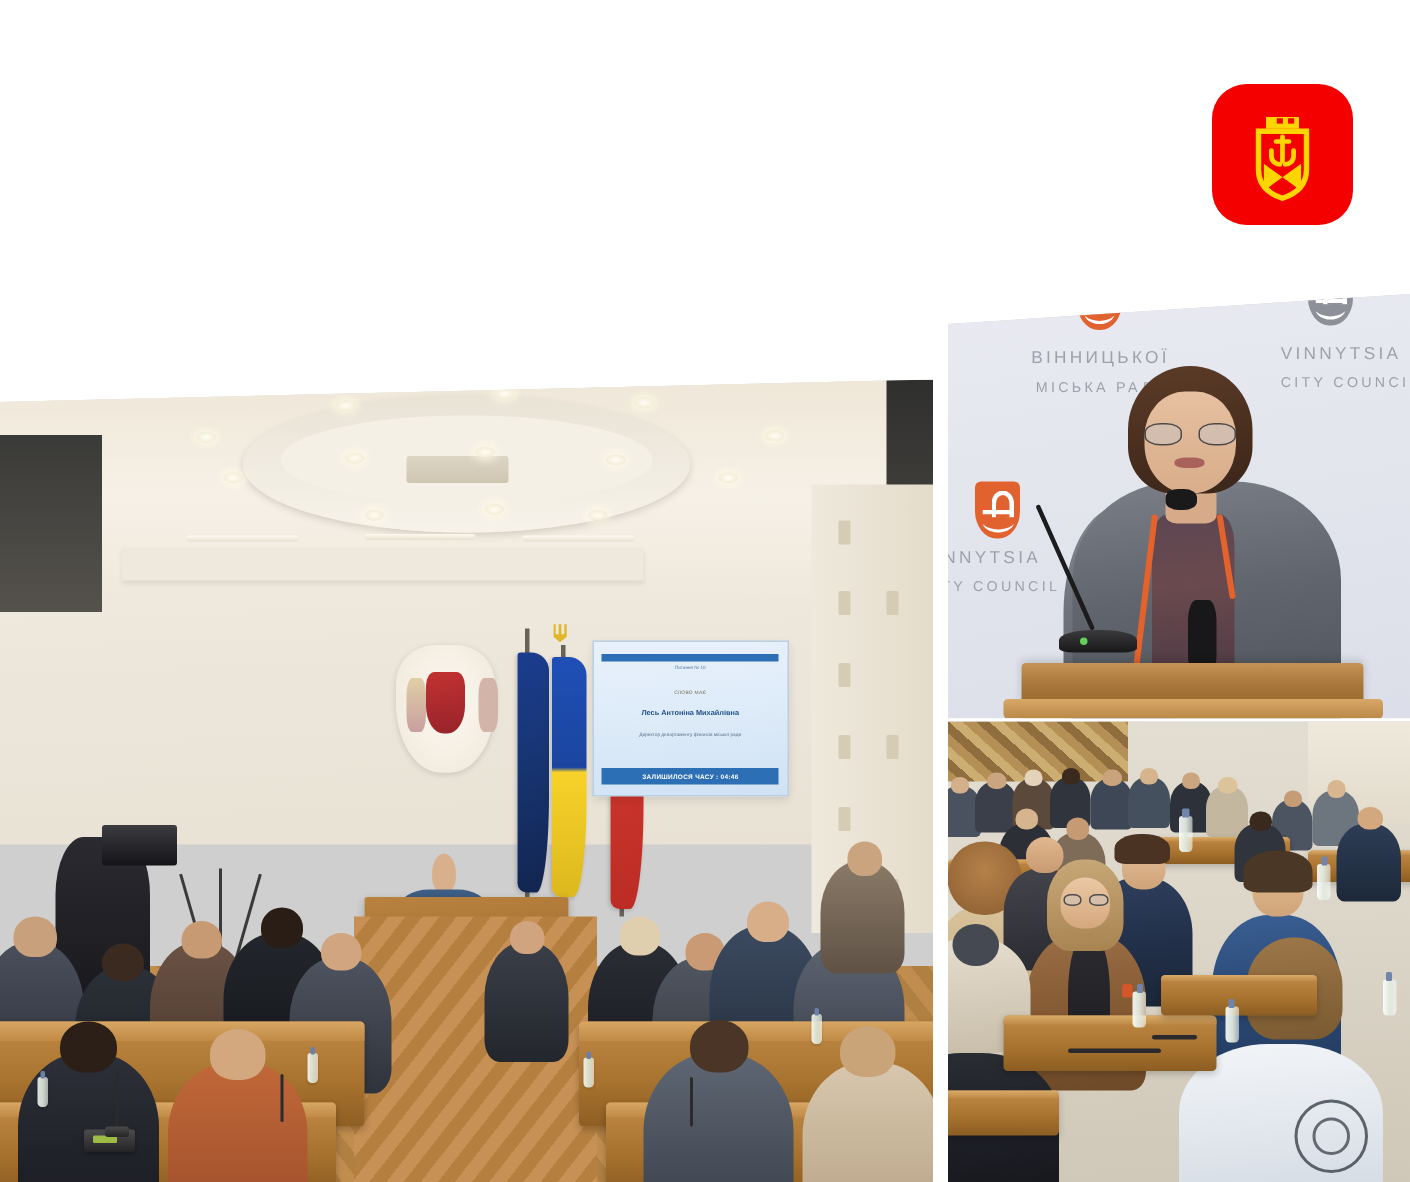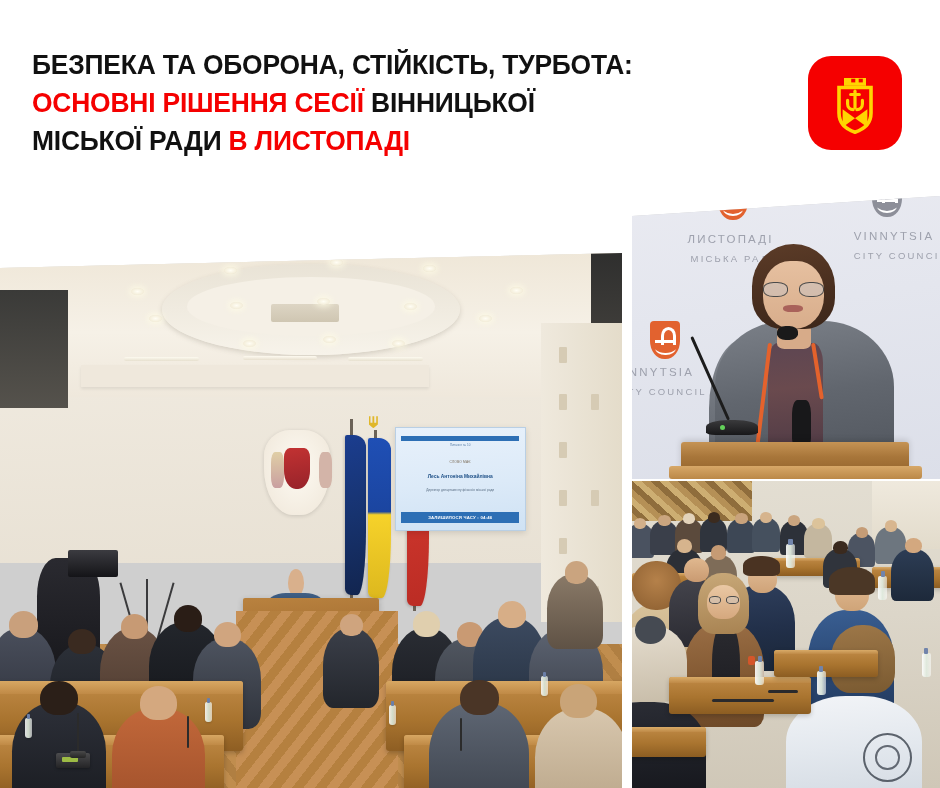--- a/index.html
+++ b/index.html
@@ -474,33 +474,20 @@
   .aud-mic {
     position:absolute; height:3px;
     background:#2a2a2c; border-radius:2px;
   }
 </style>
 </head>
 <body>
 
 <div class="header">
 
-  <div class="title-block">
-    <div class="title-line">
-      <span>БЕЗПЕКА ТА ОБОРОНА, СТІЙКІСТЬ, ТУРБОТА:</span>
-    </div>
-    <div class="title-line">
-      <span class="hl">ОСНОВНІ РІШЕННЯ СЕСІЇ</span>
-      <span>ВІННИЦЬКОЇ</span>
-    </div>
-    <div class="title-line">
-      <span>МІСЬКОЇ РАДИ</span>
-      <span class="hl">В ЛИСТОПАДІ</span>
-    </div>
-  </div>
 
   <div class="logo-badge">
     <svg viewBox="0 0 94 94" aria-hidden="true">
 
       <path d="M36 22 h22 v5 h-3.2 v-4.2 h-4.1 v4.2 h-3.4 v-4.2 h-4.1 v4.2 H36 Z" fill="#FFD500"></path>
       <rect x="36" y="26.4" width="22" height="3.4" fill="#FFD500"></rect>
 
       <path d="M31 31.5 h32 v25.5 c0 10.8 -7.6 16.4 -16 19.2 c-8.4 -2.8 -16 -8.4 -16 -19.2 Z" fill="none" stroke="#FFD500" stroke-width="3.6"></path>
 
       <path d="M34.6 53.2 L47 62.2 L34.6 71.2 Z" fill="#FFD500"></path>
@@ -656,21 +643,21 @@
   </div>
 
   <div class="photo photo-speaker">
     <div class="scene">
       <div class="backdrop"></div>
 
       <div class="bd-crest" style="left:28%;top:-5%"></div>
       <div class="bd-crest bd-crest-gray" style="left:78%;top:-6%"></div>
       <div class="bd-crest" style="left:6%;top:44%"></div>
 
-      <div class="bd-text bd-t1" style="left:18%;top:13%">ЛИСТОПАДІ</div>
+      <div class="bd-text bd-t1" style="left:18%;top:13%">ВІННИЦЬКОЇ</div>
       <div class="bd-text bd-t2" style="left:19%;top:20%">МІСЬКА РАДА</div>
       <div class="bd-text bd-t1" style="left:72%;top:12%">VINNYTSIA</div>
       <div class="bd-text bd-t2" style="left:72%;top:19%">CITY COUNCIL</div>
       <div class="bd-text bd-t1" style="left:-6%;top:60%">VINNYTSIA</div>
       <div class="bd-text bd-t2" style="left:-6%;top:67%">CITY COUNCIL</div>
 
       <div class="sp-shoulderL"></div>
       <div class="sp-torso"></div>
       <div class="sp-inner"></div>
       <div class="sp-lanyard"></div>

